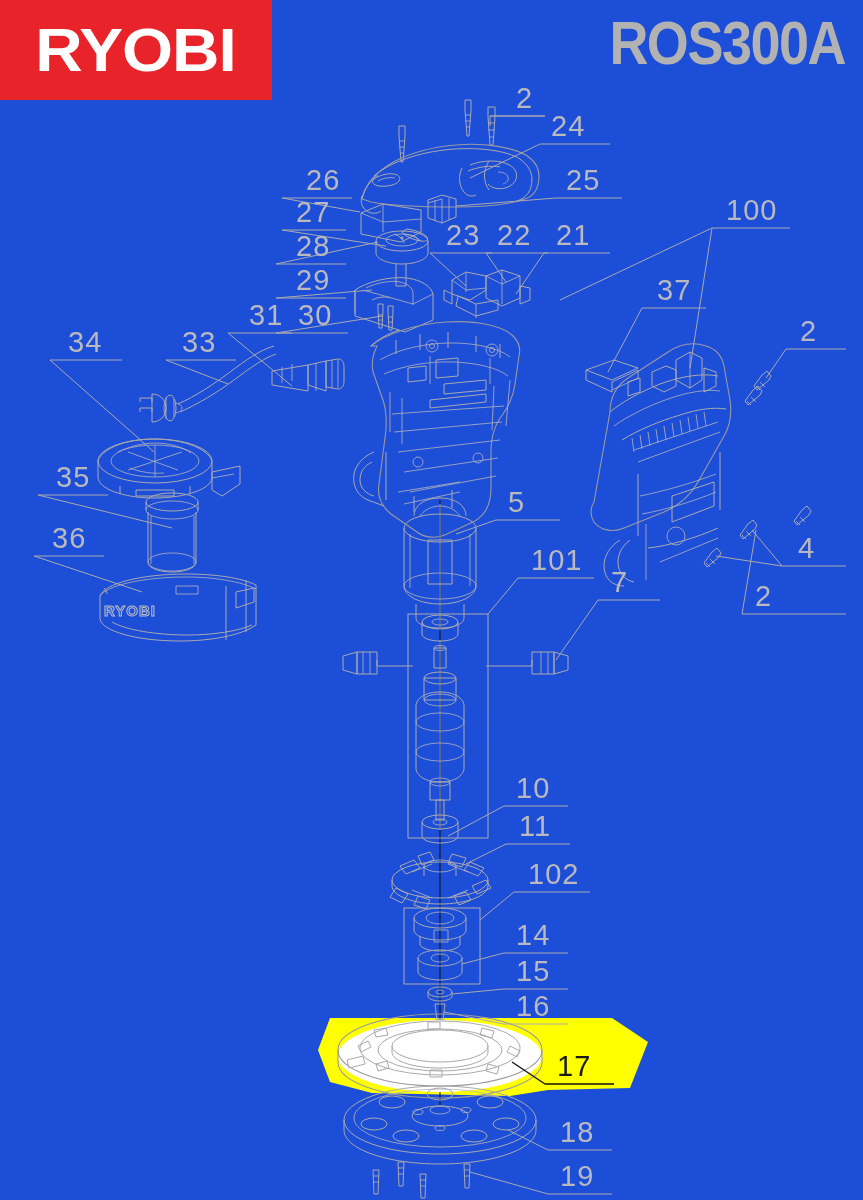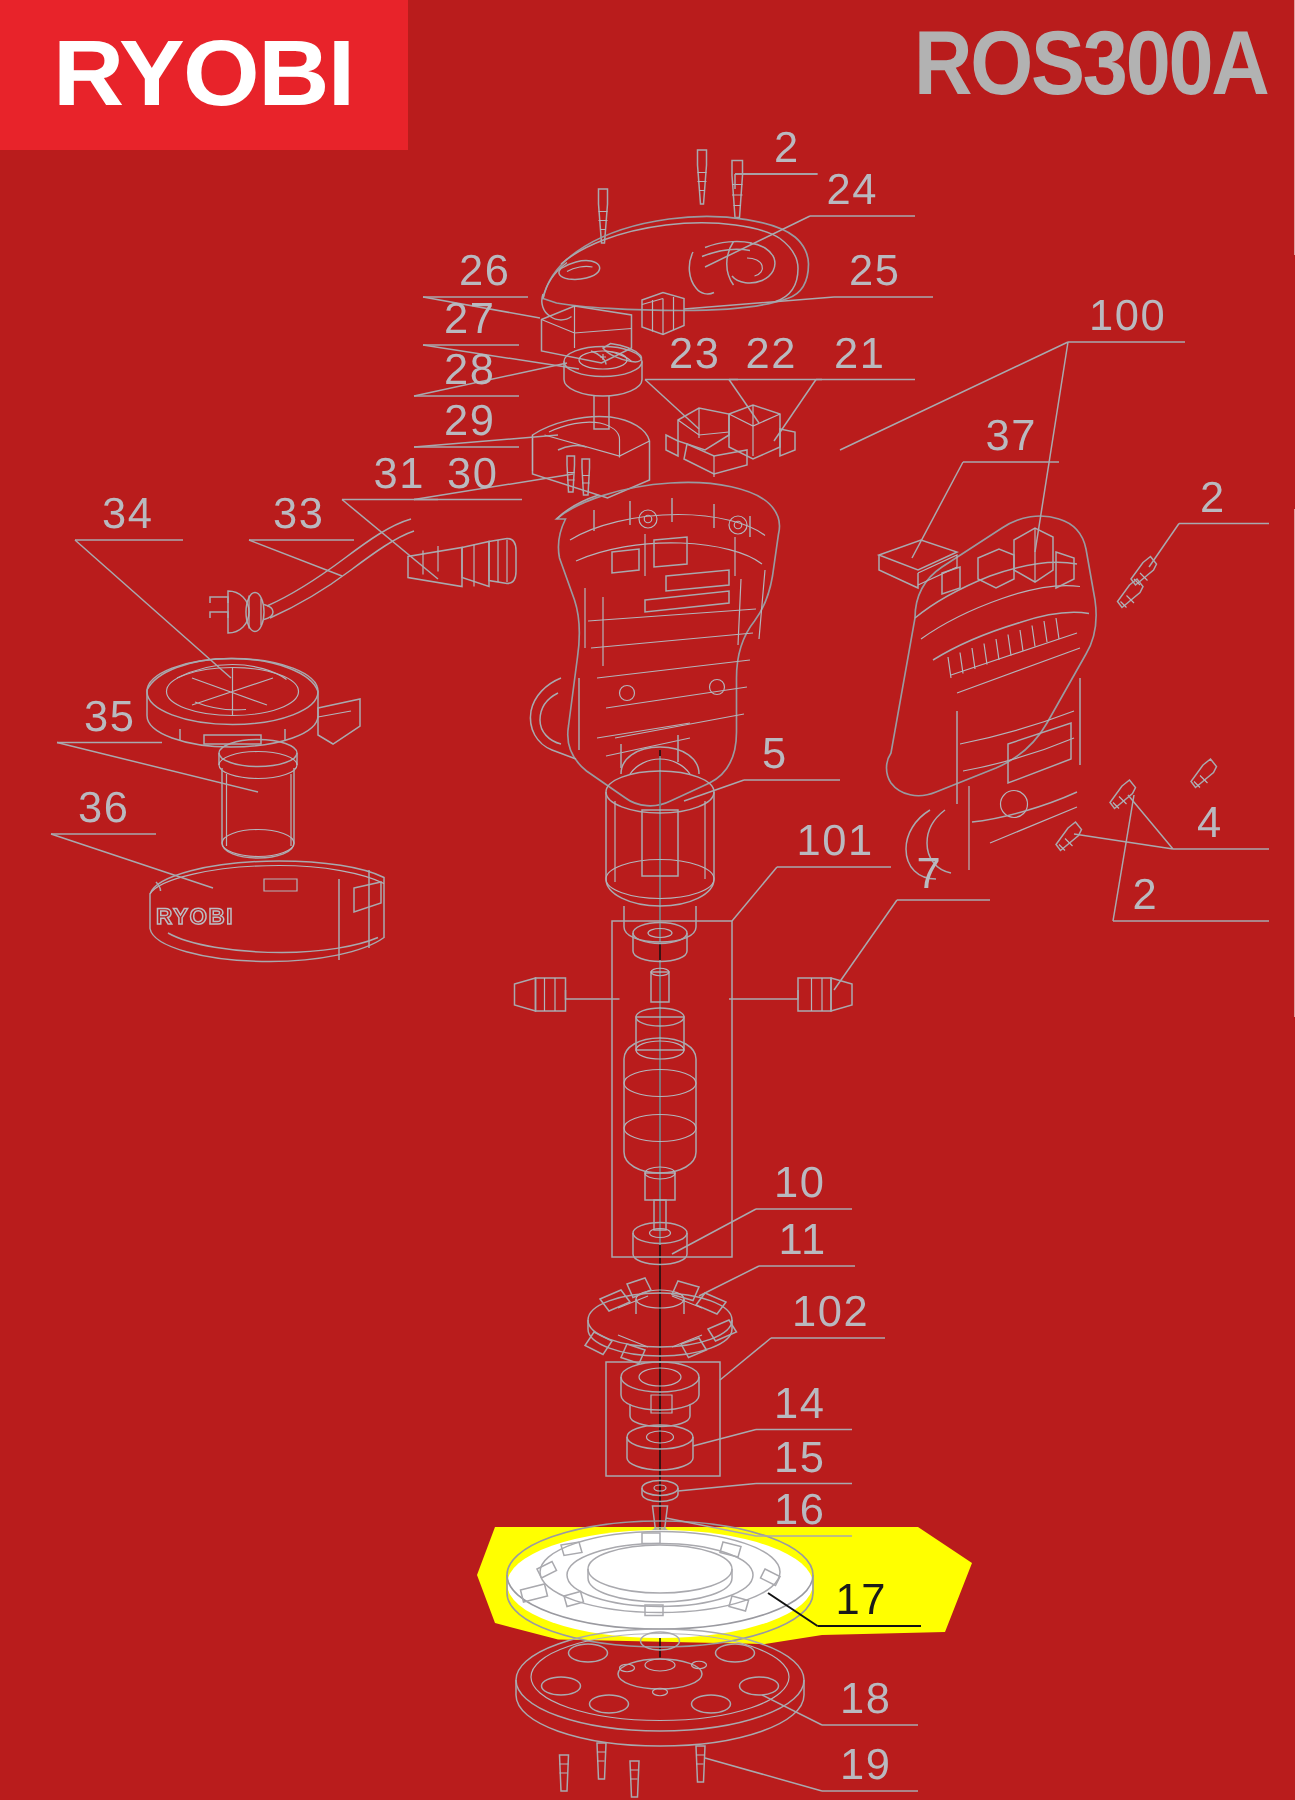--- a/index.html
+++ b/index.html
@@ -1,18 +1,18 @@
 <!DOCTYPE html>
 <html style="--brand: #e8232a;"><head>
 <meta charset="utf-8">
 <style>
   html,body{margin:0;padding:0;background:#ffffff;}
   body{width:863px;height:1200px;position:relative;overflow:hidden;
        font-family:"Liberation Sans",sans-serif;}
-  #stage{position:relative;width:863px;height:1200px;background:#b91c1c;}
+  #stage{position:relative;width:863px;height:1200px;background:#1d4ed8;}
 
   
   .logo-box{position:absolute;left:0;top:0;width:272px;height:100px;
             background:var(--brand,#e8232a);display:flex;align-items:center;justify-content:center;}
   .logo-text{color:#fff;font-size:62px;font-weight:bold;letter-spacing:-1px;
              font-family:"Liberation Sans",sans-serif;transform:scaleX(1.06);
              line-height:1;user-select:none;}
   .model-text{position:absolute;right:18px;top:8px;color:#b2b2b2;
               font-size:54px;font-weight:bold;letter-spacing:-1.5px;
               font-family:"Liberation Sans",sans-serif;transform:scaleY(1.12);

